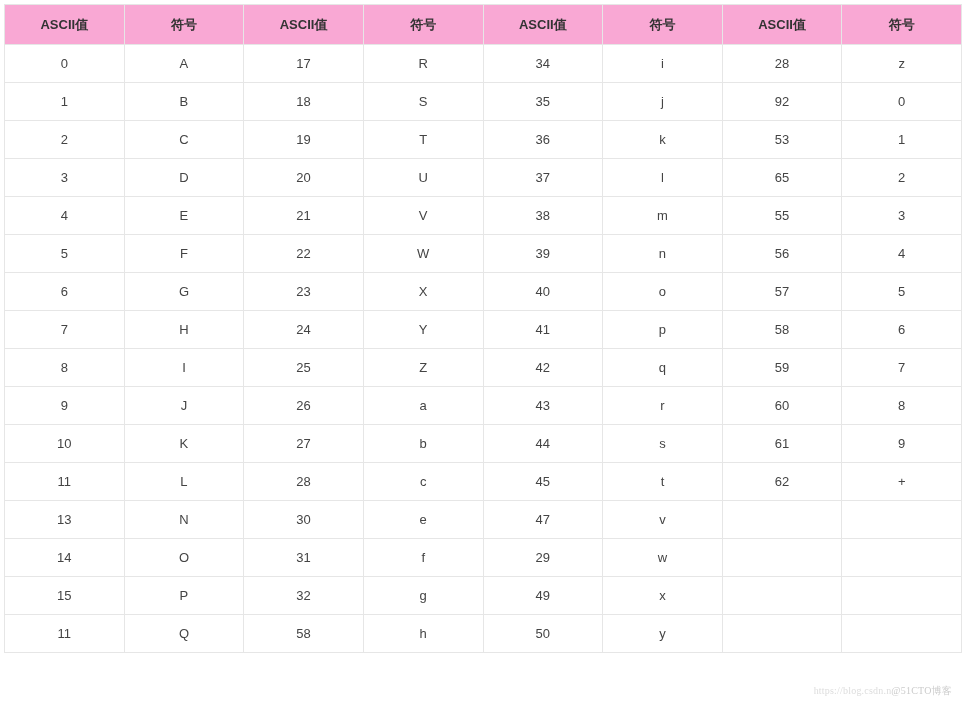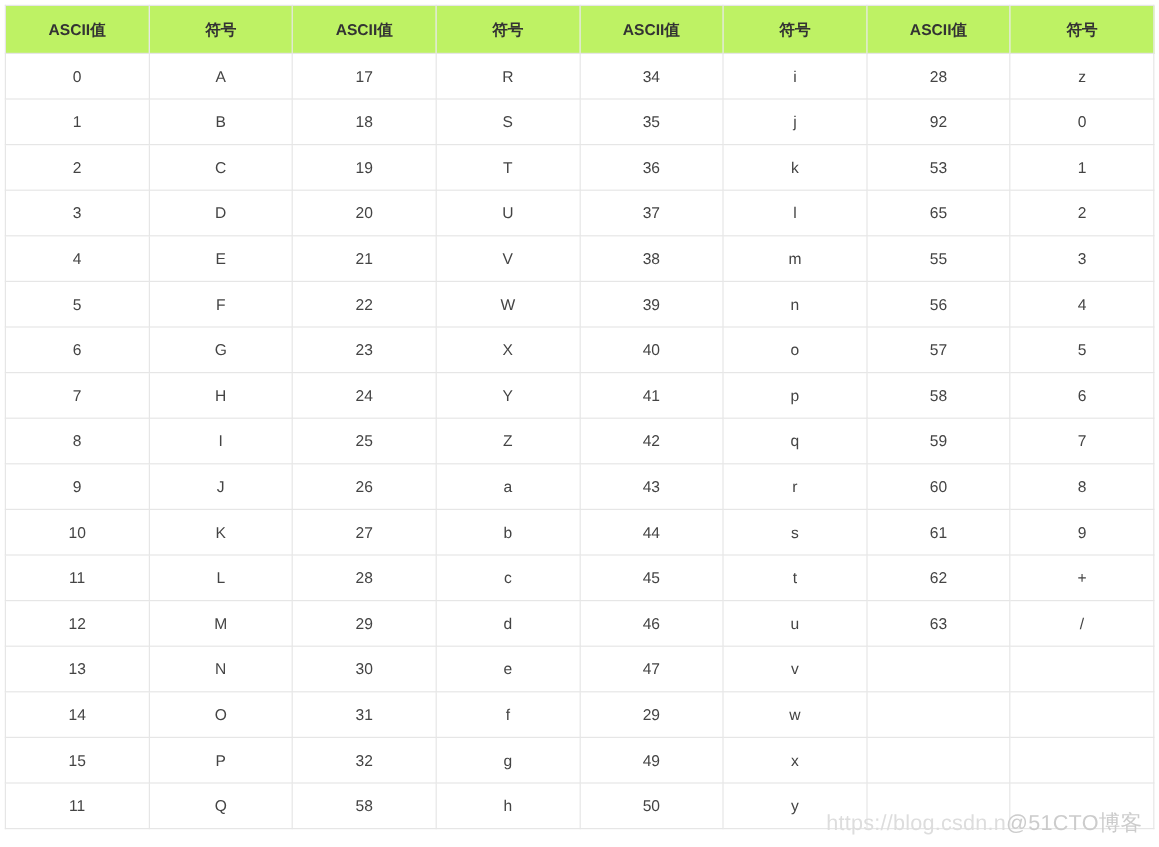--- a/index.html
+++ b/index.html
@@ -23,32 +23,32 @@
     th, td {
       border: 1px solid #e6e6e6;
       text-align: center;
       font-size: 13px;
       color: #444444;
       height: 38px;
       vertical-align: middle;
       font-weight: normal;
     }
     th {
-      background-color: #bef264;
+      background-color: #f9a8d4;
       font-weight: bold;
       color: #333333;
       height: 40px;
     }
     .watermark {
       position: absolute;
       bottom: 8px;
       right: 14px;
-      font-size: 18px;
+      font-size: 10px;
       color: #cccccc;
-      font-family: Liberation Sans, sans-serif;
+      font-family: Liberation Serif, serif;
       letter-spacing: 0.2px;
       pointer-events: none;
     }
     .watermark .faded {
       color: #dddddd;
     }
   </style>
 </head>
 <body>
 
@@ -180,30 +180,20 @@
         <td>11</td>
         <td>L</td>
         <td>28</td>
         <td>c</td>
         <td>45</td>
         <td>t</td>
         <td>62</td>
         <td>+</td>
       </tr>
       <tr>
-        <td>12</td>
-        <td>M</td>
-        <td>29</td>
-        <td>d</td>
-        <td>46</td>
-        <td>u</td>
-        <td>63</td>
-        <td>/</td>
-      </tr>
-      <tr>
         <td>13</td>
         <td>N</td>
         <td>30</td>
         <td>e</td>
         <td>47</td>
         <td>v</td>
         <td></td>
         <td></td>
       </tr>
       <tr>

